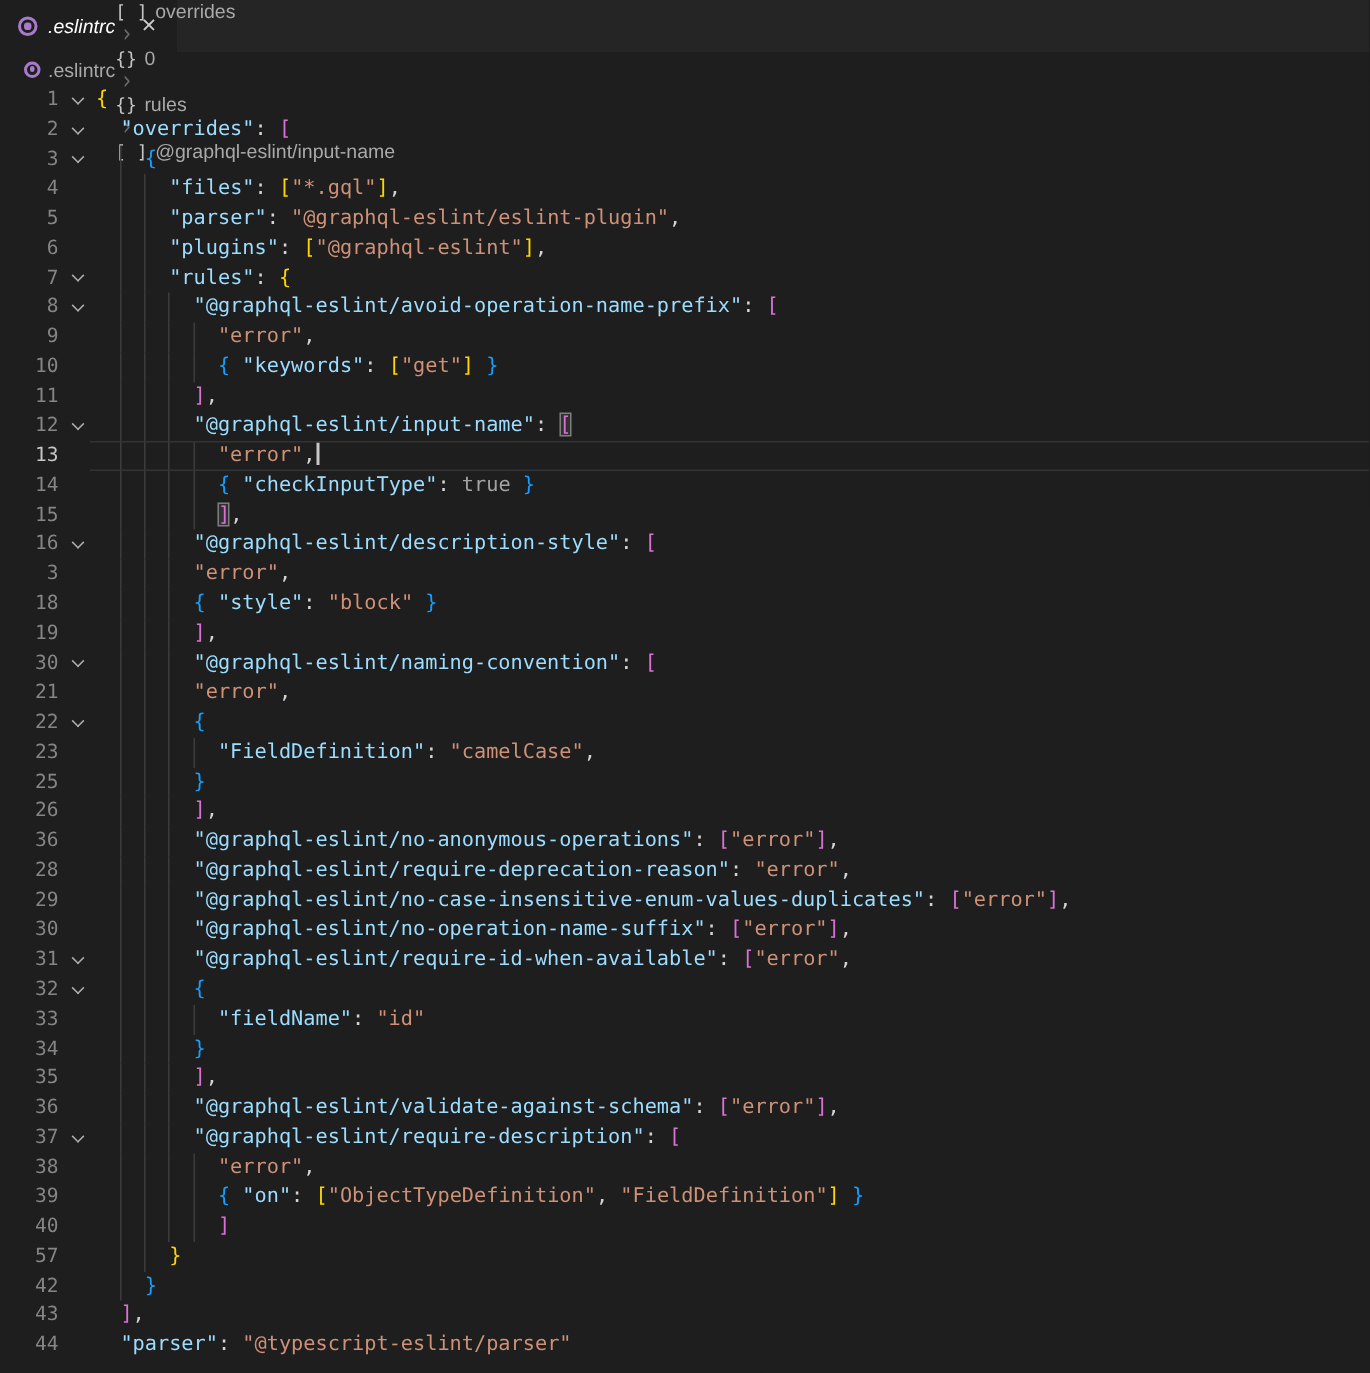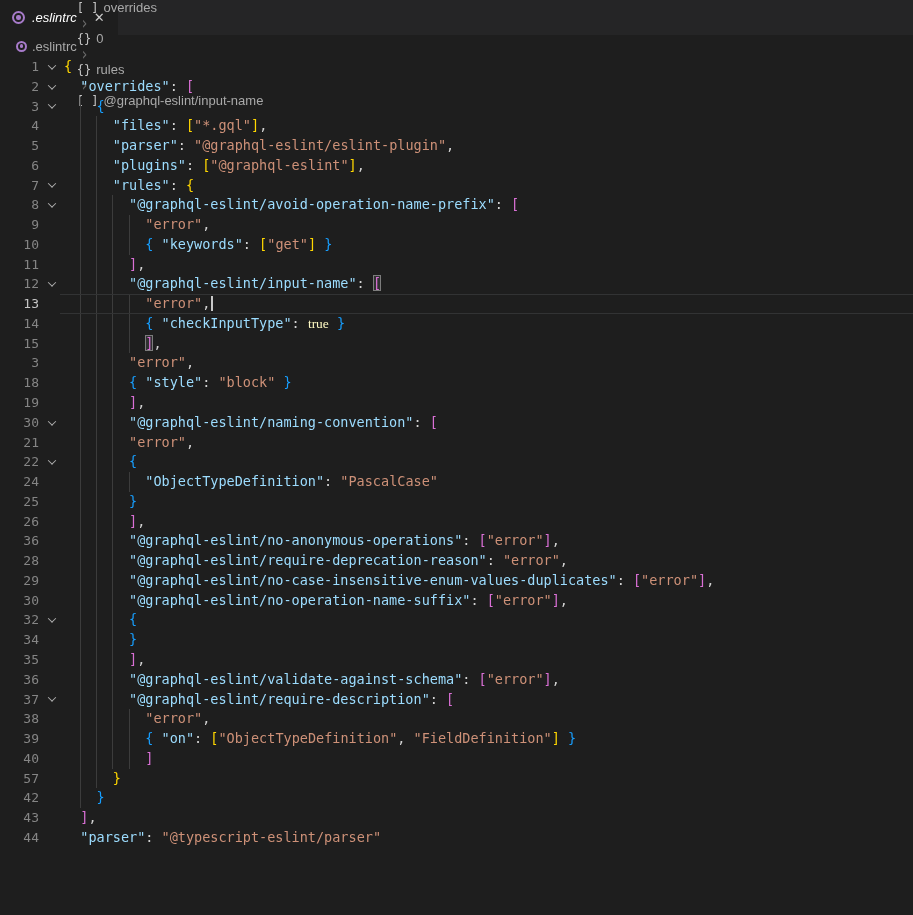--- a/index.html
+++ b/index.html
@@ -40,21 +40,21 @@
           border-right:1.4px solid #aeaeae; border-bottom:1.4px solid #aeaeae;
           transform:rotate(45deg) translate(-1px,-1px); }
   .code { position:relative; flex:1; white-space:pre; color:#d4d4d4; }
   .guide { position:absolute; top:0; bottom:0; width:1px; background:#3c3c3c; }
   .line.active::after { content:""; position:absolute; left:60px; right:0; top:0; bottom:0;
           border-top:1px solid #323334; border-bottom:1px solid #323334; pointer-events:none; }
 
   .tk-k { color:#9cdcfe; }
   .tk-s { color:#ce9178; }
   .tk-p { color:#d4d4d4; }
-  .tk-t { color:#fef9c3;font-family:Liberation Serif, serif; }
+  .tk-t { color:#a3a3a3; }
   .tk-g { color:#ffd700; }
   .tk-m { color:#da70d6; }
   .tk-u { color:#179fff; }
   .bx   { outline:1px solid #7c7c7c; outline-offset:-1px; background:rgba(99,102,103,0.28); }
   .cursor { display:inline-block; width:1.8px; height:15px; background:#c8c8c8;
             vertical-align:middle; margin-left:0.5px; transform:translateY(-1px); }
 </style>
 </head>
 <body>
 
@@ -174,20 +174,27 @@
         <span class="ln">14</span>
         <span class="fold"></span>
         <span class="code"><i class="guide" style="left: calc(2ch - 0.5px);"></i><i class="guide" style="left: calc(4ch - 0.5px);"></i><i class="guide" style="left: calc(6ch - 0.5px);"></i><i class="guide" style="left: calc(8ch - 0.5px);"></i>          <span class="tk-u">{</span><span class="tk-p"> </span><span class="tk-k">"checkInputType"</span><span class="tk-p">: </span><span class="tk-t">true</span><span class="tk-p"> </span><span class="tk-u">}</span></span>
       </div>
       <div class="line">
         <span class="ln">15</span>
         <span class="fold"></span>
         <span class="code"><i class="guide" style="left: calc(2ch - 0.5px);"></i><i class="guide" style="left: calc(4ch - 0.5px);"></i><i class="guide" style="left: calc(6ch - 0.5px);"></i><i class="guide" style="left: calc(8ch - 0.5px);"></i>          <span class="tk-m bx">]</span><span class="tk-p">,</span></span>
       </div>
       <div class="line">
+        <span class="ln">16</span>
+        <span class="fold">
+          <i class="chev"></i>
+        </span>
+        <span class="code"><i class="guide" style="left: calc(2ch - 0.5px);"></i><i class="guide" style="left: calc(4ch - 0.5px);"></i><i class="guide" style="left: calc(6ch - 0.5px);"></i>        <span class="tk-k">"@graphql-eslint/description-style"</span><span class="tk-p">: </span><span class="tk-m">[</span></span>
+      </div>
+      <div class="line">
         <span class="ln">3</span>
         <span class="fold"></span>
         <span class="code"><i class="guide" style="left: calc(2ch - 0.5px);"></i><i class="guide" style="left: calc(4ch - 0.5px);"></i><i class="guide" style="left: calc(6ch - 0.5px);"></i>        <span class="tk-s">"error"</span><span class="tk-p">,</span></span>
       </div>
       <div class="line">
         <span class="ln">18</span>
         <span class="fold"></span>
         <span class="code"><i class="guide" style="left: calc(2ch - 0.5px);"></i><i class="guide" style="left: calc(4ch - 0.5px);"></i><i class="guide" style="left: calc(6ch - 0.5px);"></i>        <span class="tk-u">{</span><span class="tk-p"> </span><span class="tk-k">"style"</span><span class="tk-p">: </span><span class="tk-s">"block"</span><span class="tk-p"> </span><span class="tk-u">}</span></span>
       </div>
       <div class="line">
@@ -208,23 +215,23 @@
         <span class="code"><i class="guide" style="left: calc(2ch - 0.5px);"></i><i class="guide" style="left: calc(4ch - 0.5px);"></i><i class="guide" style="left: calc(6ch - 0.5px);"></i>        <span class="tk-s">"error"</span><span class="tk-p">,</span></span>
       </div>
       <div class="line">
         <span class="ln">22</span>
         <span class="fold">
           <i class="chev"></i>
         </span>
         <span class="code"><i class="guide" style="left: calc(2ch - 0.5px);"></i><i class="guide" style="left: calc(4ch - 0.5px);"></i><i class="guide" style="left: calc(6ch - 0.5px);"></i>        <span class="tk-u">{</span></span>
       </div>
       <div class="line">
-        <span class="ln">24</span>
-        <span class="fold"></span>
-        <span class="code"><i class="guide" style="left: calc(2ch - 0.5px);"></i><i class="guide" style="left: calc(4ch - 0.5px);"></i><i class="guide" style="left: calc(6ch - 0.5px);"></i><i class="guide" style="left: calc(8ch - 0.5px);"></i>          <span class="tk-k">"ObjectTypeDefinition"</span><span class="tk-p">: </span><span class="tk-s">"PascalCase"</span></span>
+        <span class="ln">23</span>
+        <span class="fold"></span>
+        <span class="code"><i class="guide" style="left: calc(2ch - 0.5px);"></i><i class="guide" style="left: calc(4ch - 0.5px);"></i><i class="guide" style="left: calc(6ch - 0.5px);"></i><i class="guide" style="left: calc(8ch - 0.5px);"></i>          <span class="tk-k">"FieldDefinition"</span><span class="tk-p">: </span><span class="tk-s">"camelCase"</span><span class="tk-p">,</span></span>
       </div>
       <div class="line">
         <span class="ln">25</span>
         <span class="fold"></span>
         <span class="code"><i class="guide" style="left: calc(2ch - 0.5px);"></i><i class="guide" style="left: calc(4ch - 0.5px);"></i><i class="guide" style="left: calc(6ch - 0.5px);"></i>        <span class="tk-u">}</span></span>
       </div>
       <div class="line">
         <span class="ln">26</span>
         <span class="fold"></span>
         <span class="code"><i class="guide" style="left: calc(2ch - 0.5px);"></i><i class="guide" style="left: calc(4ch - 0.5px);"></i><i class="guide" style="left: calc(6ch - 0.5px);"></i>        <span class="tk-m">]</span><span class="tk-p">,</span></span>
@@ -243,27 +250,39 @@
         <span class="ln">29</span>
         <span class="fold"></span>
         <span class="code"><i class="guide" style="left: calc(2ch - 0.5px);"></i><i class="guide" style="left: calc(4ch - 0.5px);"></i><i class="guide" style="left: calc(6ch - 0.5px);"></i>        <span class="tk-k">"@graphql-eslint/no-case-insensitive-enum-values-duplicates"</span><span class="tk-p">: </span><span class="tk-m">[</span><span class="tk-s">"error"</span><span class="tk-m">]</span><span class="tk-p">,</span></span>
       </div>
       <div class="line">
         <span class="ln">30</span>
         <span class="fold"></span>
         <span class="code"><i class="guide" style="left: calc(2ch - 0.5px);"></i><i class="guide" style="left: calc(4ch - 0.5px);"></i><i class="guide" style="left: calc(6ch - 0.5px);"></i>        <span class="tk-k">"@graphql-eslint/no-operation-name-suffix"</span><span class="tk-p">: </span><span class="tk-m">[</span><span class="tk-s">"error"</span><span class="tk-m">]</span><span class="tk-p">,</span></span>
       </div>
       <div class="line">
+        <span class="ln">31</span>
+        <span class="fold">
+          <i class="chev"></i>
+        </span>
+        <span class="code"><i class="guide" style="left: calc(2ch - 0.5px);"></i><i class="guide" style="left: calc(4ch - 0.5px);"></i><i class="guide" style="left: calc(6ch - 0.5px);"></i>        <span class="tk-k">"@graphql-eslint/require-id-when-available"</span><span class="tk-p">: </span><span class="tk-m">[</span><span class="tk-s">"error"</span><span class="tk-p">,</span></span>
+      </div>
+      <div class="line">
         <span class="ln">32</span>
         <span class="fold">
           <i class="chev"></i>
         </span>
         <span class="code"><i class="guide" style="left: calc(2ch - 0.5px);"></i><i class="guide" style="left: calc(4ch - 0.5px);"></i><i class="guide" style="left: calc(6ch - 0.5px);"></i>        <span class="tk-u">{</span></span>
       </div>
       <div class="line">
+        <span class="ln">33</span>
+        <span class="fold"></span>
+        <span class="code"><i class="guide" style="left: calc(2ch - 0.5px);"></i><i class="guide" style="left: calc(4ch - 0.5px);"></i><i class="guide" style="left: calc(6ch - 0.5px);"></i><i class="guide" style="left: calc(8ch - 0.5px);"></i>          <span class="tk-k">"fieldName"</span><span class="tk-p">: </span><span class="tk-s">"id"</span></span>
+      </div>
+      <div class="line">
         <span class="ln">34</span>
         <span class="fold"></span>
         <span class="code"><i class="guide" style="left: calc(2ch - 0.5px);"></i><i class="guide" style="left: calc(4ch - 0.5px);"></i><i class="guide" style="left: calc(6ch - 0.5px);"></i>        <span class="tk-u">}</span></span>
       </div>
       <div class="line">
         <span class="ln">35</span>
         <span class="fold"></span>
         <span class="code"><i class="guide" style="left: calc(2ch - 0.5px);"></i><i class="guide" style="left: calc(4ch - 0.5px);"></i><i class="guide" style="left: calc(6ch - 0.5px);"></i>        <span class="tk-m">]</span><span class="tk-p">,</span></span>
       </div>
       <div class="line">

